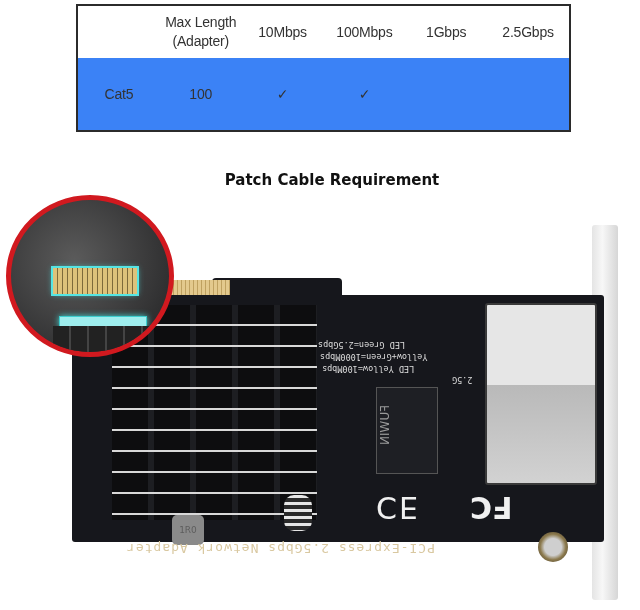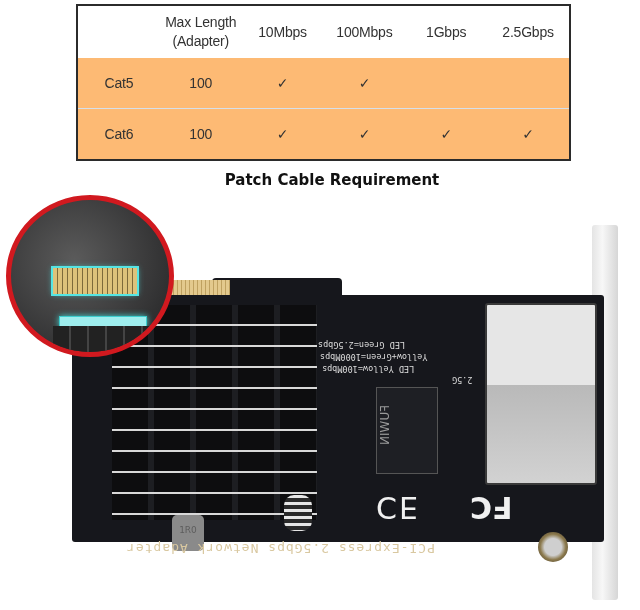--- a/index.html
+++ b/index.html
@@ -1,30 +1,30 @@
 <!DOCTYPE html>
 <html><head>
 <meta charset="utf-8">
 <style>
   html, body { margin:0; padding:0; background:#ffffff; }
   body { width:640px; height:610px; position:relative; overflow:hidden; font-family:"DejaVu Sans", sans-serif; }
 
   
   .spec-table {
-    position:absolute; left:76px; top:4px; width:495px; height:157px;
+    position:absolute; left:76px; top:4px; width:495px; height:128px;
     border:2px solid #2b2b2b; box-sizing:border-box; background:#ffffff;
   }
   .spec-table table { width:100%; height:100%; border-collapse:collapse; table-layout:fixed; }
   .spec-table th, .spec-table td {
     font-family:"Liberation Sans", sans-serif; font-weight:normal; color:#333333;
     text-align:center; font-size:14px; padding:0; letter-spacing:-0.2px;
   }
   .spec-table thead th { height:52px; line-height:19px; }
   .spec-table tbody tr { height:34px; }
-  .spec-table tbody tr.shaded { background:#fdba74;margin-top:27px; }
+  .spec-table tbody tr.shaded { background:#3b82f6;margin-top:27px; }
   .spec-table tbody tr + tr td { border-top:1px solid #d5dfea; }
   .check { font-size:20px; color:#444; font-family:"DejaVu Sans", sans-serif; }
 
   .caption {
     position:absolute; left:12px; width:640px; top:171px; text-align:center;
     font-family:"DejaVu Sans", sans-serif; font-weight:bold; font-size:15px; color:#111;
   }
 
   .bracket {
     position:absolute; left:592px; top:30px; width:26px; height:375px;
@@ -70,21 +70,21 @@
   }
   .fcc-mark {
     position:absolute; left:470px; top:490px; color:#f0f0f0; font-size:30px;
     font-family:"DejaVu Sans", sans-serif; font-weight:bold; transform:rotate(180deg);
   }
   .pcb-label {
     position:absolute; left:126px; top:541px; color:#d9c8a0; font-family:"DejaVu Sans Mono", monospace;
     font-size:13px; transform:rotate(180deg); white-space:nowrap; letter-spacing:1px;
   }
   .inductor {
-    position:absolute; left:172px; top:515px; width:32px; height:36px; background:#8a8a8a; border-radius:5px;
+    position:absolute; left:172px; top:515px; width:32px; height:30px; background:#8a8a8a; border-radius:5px;
     color:#5d5d5d; font-size:9px; text-align:center; line-height:30px; font-family:"DejaVu Sans", sans-serif;
   }
   .screw-ring {
     position:absolute; left:538px; top:532px; width:30px; height:30px; border-radius:50%;
     background:radial-gradient(circle,#cfcfcf 0 40%,#8c7a4e 60%,#3b3220 100%);
   }
   .spring {
     position:absolute; left:284px; top:495px; width:28px; height:36px;
     background:repeating-linear-gradient(180deg,#e6e6e6 0 3px,#2a2a2a 3px 7px); border-radius:10px;
   }
@@ -128,28 +128,20 @@
     </thead>
     <tbody>
       <tr class="shaded">
         <td>Cat5</td>
         <td>100</td>
         <td class="check">✓</td>
         <td class="check">✓</td>
         <td class="check"></td>
         <td class="check"></td>
       </tr>
-      <tr class="shaded">
-        <td>Cat6</td>
-        <td>100</td>
-        <td class="check">✓</td>
-        <td class="check">✓</td>
-        <td class="check">✓</td>
-        <td class="check">✓</td>
-      </tr>
     </tbody>
   </table>
 </div>
 
 <div class="caption">Patch Cable Requirement</div>
 
 <div>
   <div class="bracket" style="top:225px;"></div>
   <div class="pcb-tab" style="top:278px; left:212px;"></div>
   <div class="gold-fingers" style="top:280px; left:170px;"></div>

